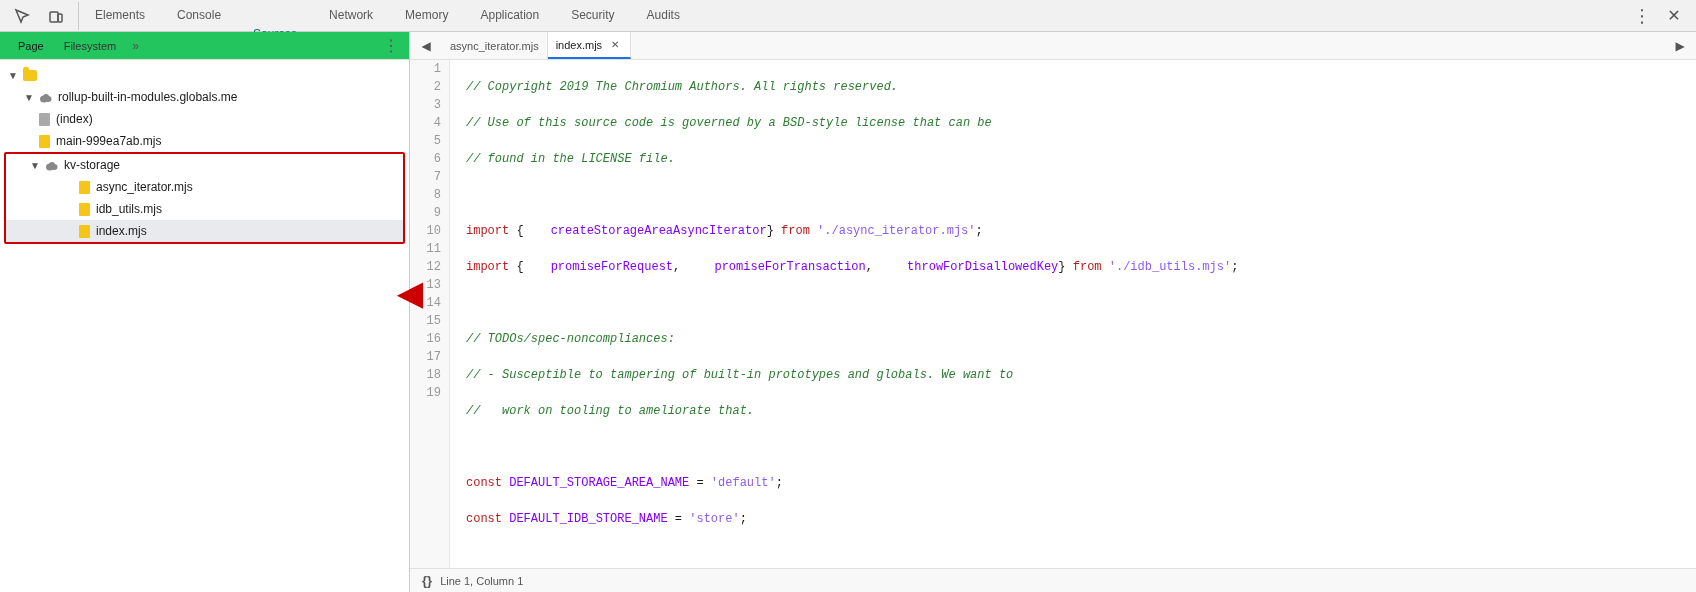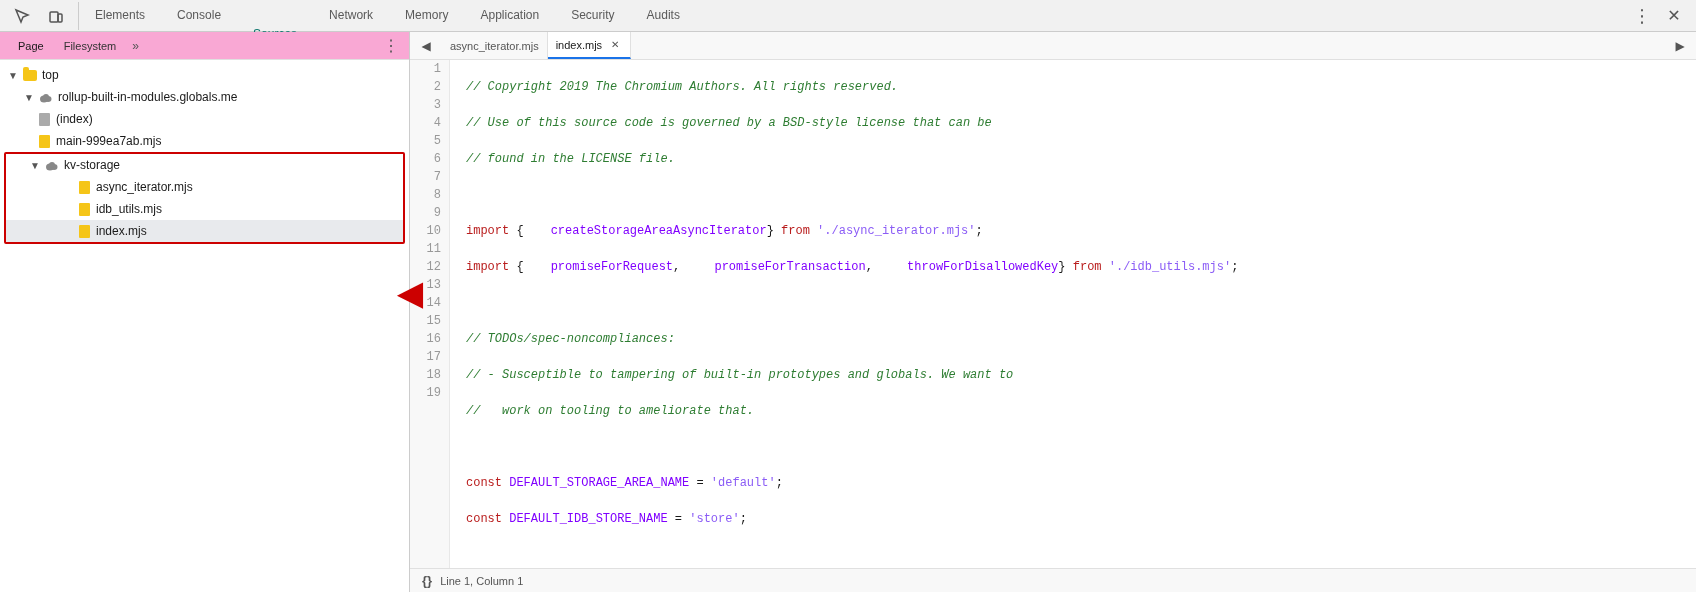--- a/index.html
+++ b/index.html
@@ -90,21 +90,21 @@
       overflow: hidden;
     }
 
     
     .left-header {
       display: flex;
       align-items: center;
       height: 28px;
       border-bottom: 1px solid #e0e0e0;
       padding: 0 8px;
-      background: #f9a8d4;
+      background: #22c55e;
       flex-shrink: 0;
     }
     .left-tab {
       padding: 0 10px;
       height: 100%;
       display: flex;
       align-items: center;
       cursor: pointer;
       font-size: 11px;
       color: #333;
@@ -395,21 +395,20 @@
       <div class="left-header-menu">⋮</div>
     </div>
 
     <div class="file-tree">
 
       <div class="tree-item tree-indent-1">
         <span class="tree-arrow">▼</span>
         <span class="tree-icon">
           <div class="icon-folder"></div>
         </span>
-        <span class="tree-label">top</span>
       </div>
 
       <div class="tree-item tree-indent-2">
         <span class="tree-arrow">▼</span>
         <span class="tree-icon">
           <svg width="14" height="11" viewBox="0 0 14 11" fill="#888">
             <ellipse cx="5" cy="7" rx="4" ry="3.5"></ellipse>
             <ellipse cx="9" cy="7" rx="3.5" ry="3"></ellipse>
             <ellipse cx="7" cy="5" rx="3" ry="3"></ellipse>
           </svg>

